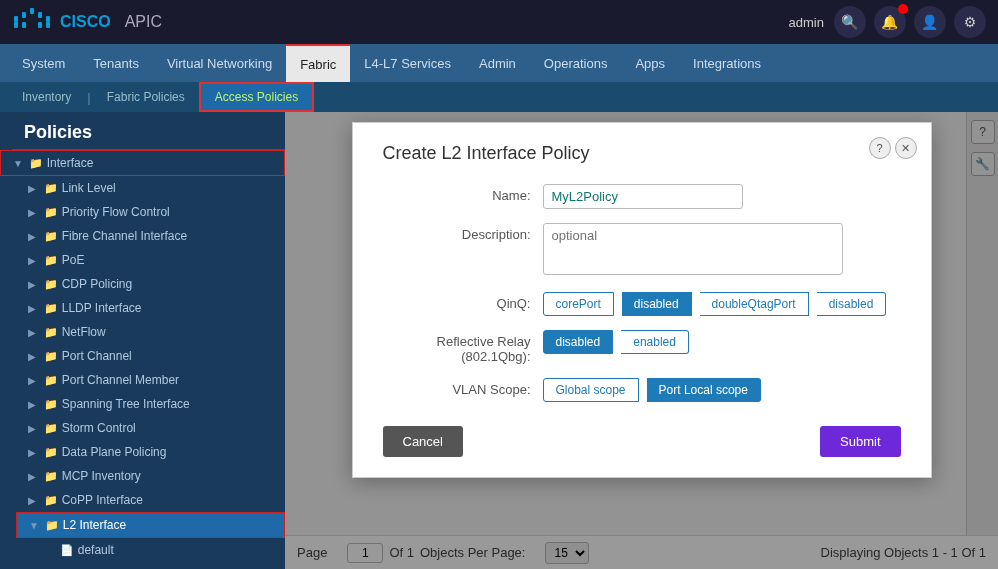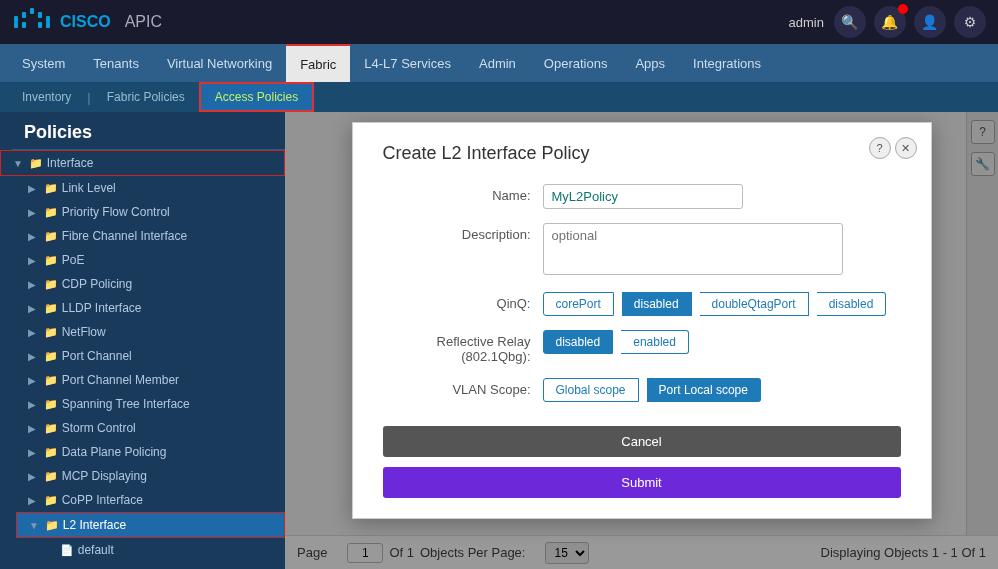--- a/index.html
+++ b/index.html
@@ -59,21 +59,21 @@
 
     
     .toggle-group { display: flex; gap: 8px; }
     .toggle-btn { border: 1px solid #1e7bb8; padding: 4px 12px; font-size: 12px; cursor: pointer; background: #fff; color: #1e7bb8; }
     .toggle-btn:first-child { border-radius: 3px 0 0 3px; }
     .toggle-btn:last-child { border-radius: 0 3px 3px 0; }
     .toggle-btn + .toggle-btn { border-left: none; }
     .toggle-btn.active { background: #1e7bb8; color: #fff; }
 
     
-    .modal-footer { display: flex; justify-content: flex-start; gap: 10px; margin-top: 24px; flex-direction: column; }
+    .modal-footer { display: flex; justify-content: space-between; gap: 10px; margin-top: 24px; }
     .btn-cancel { background: #555; color: #fff; border: none; padding: 8px 20px; border-radius: 3px; cursor: pointer; font-size: 13px; }
     .btn-submit { background: #6d28d9; color: #fff; border: none; padding: 8px 20px; border-radius: 3px; cursor: pointer; font-size: 13px; }
 
     
     .right-panel { width: 32px; background: #e8e8e8; border-left: 1px solid #ccc; display: flex; flex-direction: column; align-items: center; padding-top: 8px; gap: 8px; }
     .right-panel-btn { width: 24px; height: 24px; border: 1px solid #aaa; background: #f5f5f5; border-radius: 3px; cursor: pointer; display: flex; align-items: center; justify-content: center; font-size: 12px; color: #555; }
 
     
     .bottom-bar { background: #fff; border-top: 1px solid #ddd; height: 34px; display: flex; align-items: center; padding: 0 12px; font-size: 12px; color: #444; }
     .bottom-bar-item { display: flex; align-items: center; gap: 4px; margin-right: 20px; }
@@ -203,21 +203,21 @@
         <span class="tree-label">Storm Control</span>
       </div>
       <div class="tree-item">
         <span class="tree-toggle">▶</span>
         <span class="tree-icon folder-icon"></span>
         <span class="tree-label">Data Plane Policing</span>
       </div>
       <div class="tree-item">
         <span class="tree-toggle">▶</span>
         <span class="tree-icon folder-icon"></span>
-        <span class="tree-label">MCP Displaying</span>
+        <span class="tree-label">MCP Inventory</span>
       </div>
       <div class="tree-item">
         <span class="tree-toggle">▶</span>
         <span class="tree-icon folder-icon"></span>
         <span class="tree-label">CoPP Interface</span>
       </div>
 
       <div class="tree-item selected highlighted" style="border: 1px solid #cc2222;">
         <span class="tree-toggle">▼</span>
         <span class="tree-icon folder-icon"></span>

